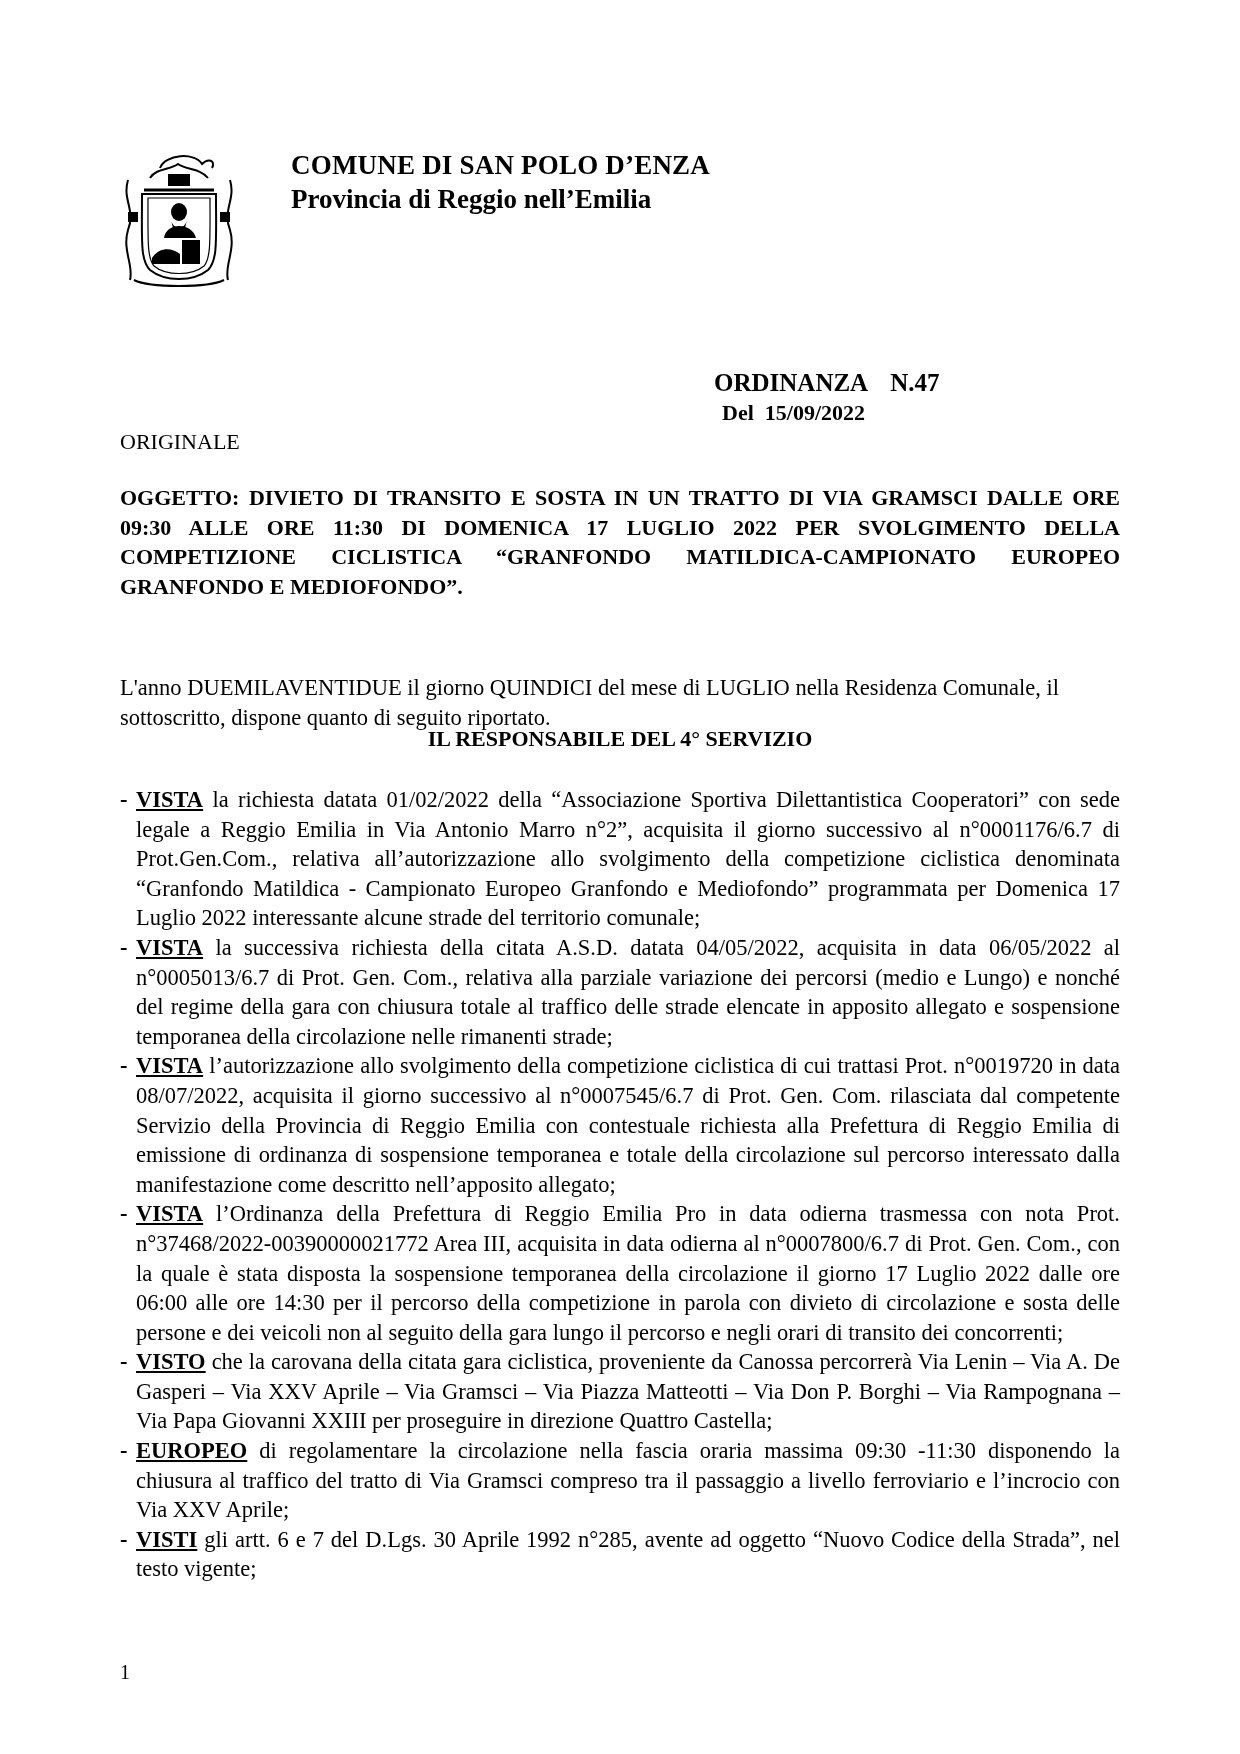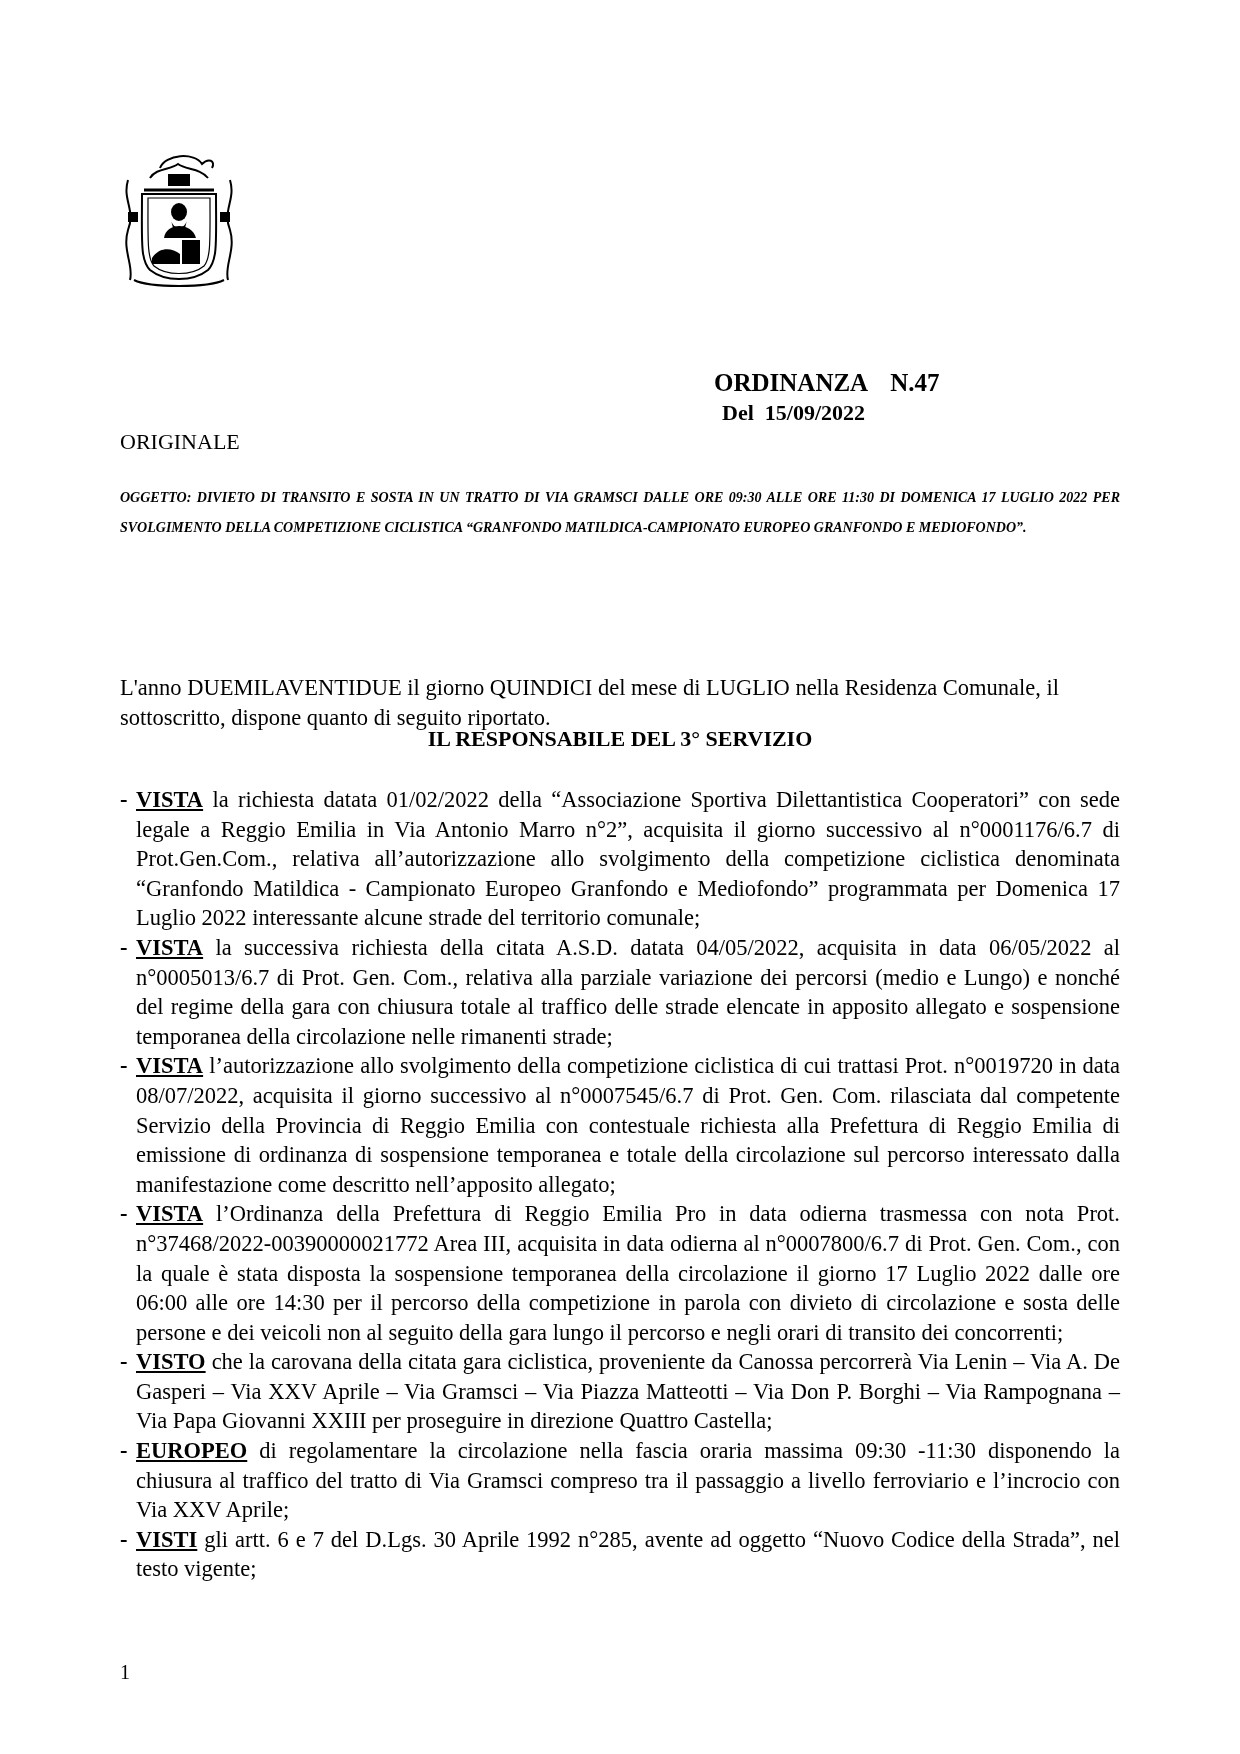--- a/index.html
+++ b/index.html
@@ -30,22 +30,22 @@
       position: absolute; left: 722px; top: 398px;
       font-weight: bold; font-size: 22px; line-height: 30px;
     }
     .originale {
       position: absolute; left: 120px; top: 427px;
       font-size: 22px; line-height: 30px;
     }
 
     .oggetto {
       position: absolute; left: 120px; top: 483px; width: 1000px;
-      font-weight: bold; font-size: 14px; line-height: 29.5px;
-      text-align: justify; text-align-last: left; font-style: italic;
+      font-weight: bold; font-size: 22px; line-height: 29.5px;
+      text-align: justify; text-align-last: left;
     }
 
     .intro {
       position: absolute; left: 120px; top: 631px; width: 1000px;
       font-size: 22.5px; line-height: 29.5px; margin-top: 42px;
     }
 
     .responsabile {
       position: absolute; left: 120px; top: 724px; width: 1000px;
       text-align: center; font-weight: bold; font-size: 22px; line-height: 30px;
@@ -87,33 +87,37 @@
       <path d="M44 88 C 46 72, 72 72, 76 88 Z"></path>
       <path d="M51 70 C 53 80, 65 80, 67 70 L 64 82 L 54 82 Z"></path>
       <rect x="62" y="90" width="18" height="24"></rect>
       <path d="M32 108 C 40 96, 52 98, 60 104 L 60 114 L 32 114 Z"></path>
       <rect x="8" y="62" width="10" height="10"></rect>
       <rect x="100" y="62" width="10" height="10"></rect>
       <rect x="48" y="24" width="22" height="12"></rect>
     </g>
   </svg>
 
+  <div class="header-text">
+    <div class="comune">COMUNE DI SAN POLO D’ENZA</div>
+    <div class="provincia">Provincia di Reggio nell’Emilia</div>
+  </div>
 
   <div class="ordinanza">
     <span>ORDINANZA</span><span class="num">N.47</span>
   </div>
   <div class="del" style="white-space: pre;">Del  15/09/2022</div>
 
   <div class="originale">ORIGINALE</div>
 
   <div class="oggetto">OGGETTO: DIVIETO DI TRANSITO E SOSTA IN UN TRATTO DI VIA GRAMSCI DALLE ORE 09:30 ALLE ORE 11:30 DI DOMENICA 17 LUGLIO 2022 PER SVOLGIMENTO DELLA COMPETIZIONE CICLISTICA “GRANFONDO MATILDICA-CAMPIONATO EUROPEO GRANFONDO E MEDIOFONDO”.</div>
 
   <div class="intro">L'anno DUEMILAVENTIDUE il giorno QUINDICI del mese di LUGLIO nella Residenza Comunale, il sottoscritto, dispone quanto di seguito riportato.</div>
 
-  <div class="responsabile">IL RESPONSABILE DEL 3° SERVIZIO</div>
+  <div class="responsabile">IL RESPONSABILE DEL 4° SERVIZIO</div>
 
   <div class="items">
     <div class="item">
       <span class="dash">-</span><span class="kw">VISTA</span><span> la richiesta datata 01/02/2022 della “Associazione Sportiva Dilettantistica Cooperatori” con sede legale a Reggio Emilia in Via Antonio Marro n°2”, acquisita il giorno successivo al n°0001176/6.7 di Prot.Gen.Com., relativa all’autorizzazione allo svolgimento della competizione ciclistica denominata “Granfondo Matildica - Campionato Europeo Granfondo e Mediofondo” programmata per Domenica 17 Luglio 2022 interessante alcune strade del territorio comunale;</span>
     </div>
     <div class="item">
       <span class="dash">-</span><span class="kw">VISTA</span><span> la successiva richiesta della citata A.S.D. datata 04/05/2022, acquisita in data 06/05/2022 al n°0005013/6.7 di Prot. Gen. Com., relativa alla parziale variazione dei percorsi (medio e Lungo) e nonché del regime della gara con chiusura totale al traffico delle strade elencate in apposito allegato e sospensione temporanea della circolazione nelle rimanenti strade;</span>
     </div>
     <div class="item">
       <span class="dash">-</span><span class="kw"> VISTA</span><span> l’autorizzazione allo svolgimento della competizione ciclistica di cui trattasi Prot. n°0019720 in data 08/07/2022, acquisita il giorno successivo al n°0007545/6.7 di Prot. Gen. Com. rilasciata dal competente Servizio della Provincia di Reggio Emilia con contestuale richiesta alla Prefettura di Reggio Emilia di emissione di ordinanza di sospensione temporanea e totale della circolazione sul percorso interessato dalla manifestazione come descritto nell’apposito allegato;</span>

